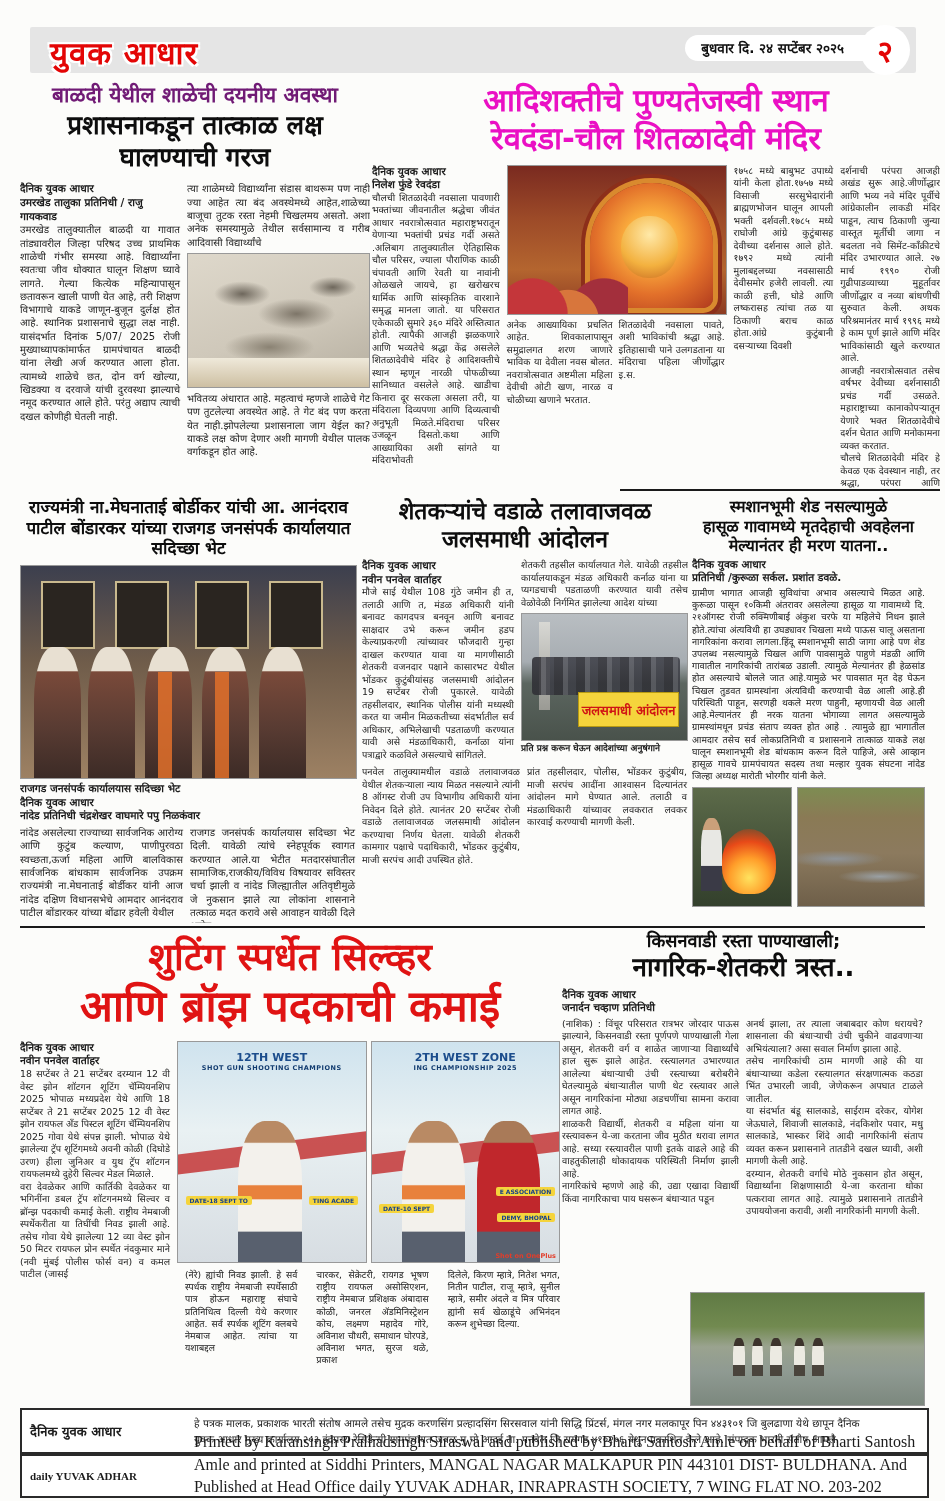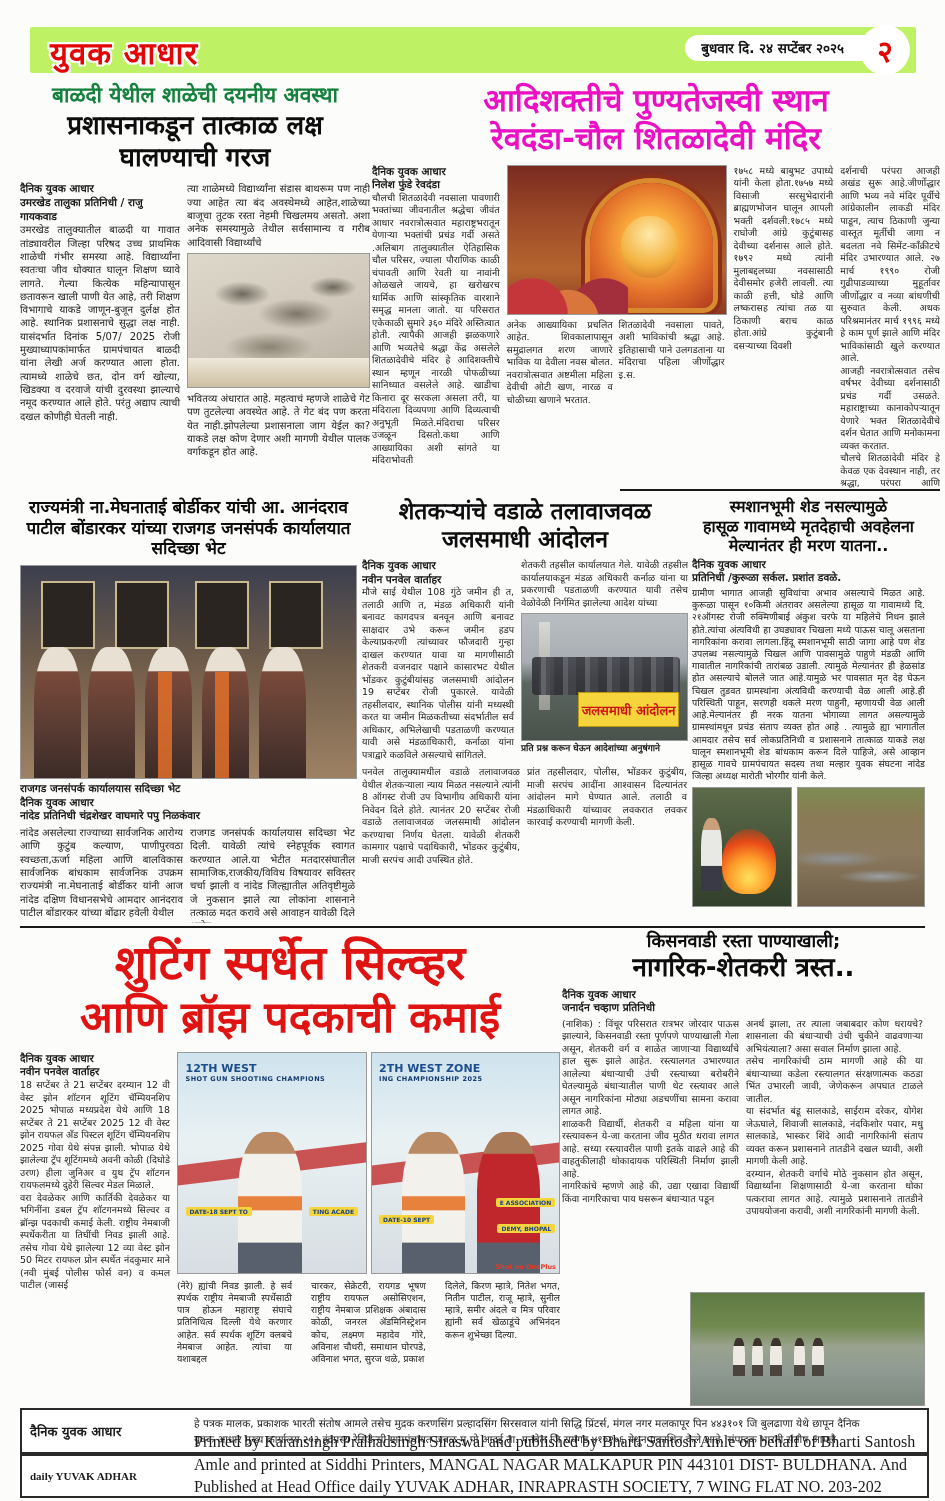--- a/index.html
+++ b/index.html
@@ -1,28 +1,28 @@
 <!DOCTYPE html>
 <html><head>
 <meta charset="utf-8">
 <style>
   html,body{margin:0;padding:0;background:#e8e8e8;}
   .page{position:relative;width:945px;height:1501px;background:#fcfcfa;margin:0 auto;
         font-family:"DejaVu Sans",sans-serif;color:#1c1c1c;overflow:hidden;}
   
-  .masthead{position:absolute;left:30px;top:27px;width:886px;height:46px;background:#bef264;border-radius:2px;}
+  .masthead{position:absolute;left:30px;top:27px;width:886px;height:46px;background:#e5e5e5;border-radius:2px;}
   .masthead-title{position:absolute;left:20px;top:4px;font-size:31px;font-weight:bold;color:#e30505;
      letter-spacing:1px;text-shadow:-2px -2px 0 #fff,2px -2px 0 #fff,-2px 2px 0 #fff,2px 2px 0 #fff,0 0 3px #fff;}
   .masthead-datepill{position:absolute;right:34px;top:8px;height:26px;background:#fff;border-radius:14px;
      display:flex;align-items:center;padding:0 38px 0 16px;font-size:13.5px;font-weight:bold;color:#111;}
   .masthead-pageno{position:absolute;right:6px;top:-2px;width:50px;height:50px;background:#fff;border-radius:50%;
      display:flex;align-items:center;justify-content:center;font-size:30px;font-weight:bold;color:#e30505;}
   
   .art{position:absolute;overflow:hidden;}
-  .kicker{font-weight:bold;text-align:center;color:#15803d;}
+  .kicker{font-weight:bold;text-align:center;color:#701a75;}
   .hl{font-weight:bold;text-align:center;color:#0d0d0d;line-height:1.22;}
   .byline{font-weight:bold;font-size:10.5px;line-height:1.3;}
   .body-txt{font-size:10px;line-height:1.33;text-align:justify;}
   .pre{white-space:pre-line;}
   .cols{display:flex;gap:7px;}
   .photo{position:relative;overflow:hidden;border:1px solid #999;}
   .divider{position:absolute;border-top:2px solid #1a1a1a;}
   .magenta{color:#ea10c4;}
   .red{color:#e01313;}
   
@@ -63,21 +63,21 @@
   .ph-fire .man{position:absolute;left:8%;bottom:12%;width:22%;height:62%;border-radius:40% 40% 0 0;
      background:linear-gradient(#caa07a 16%,#e8e8e4 17% 65%,#3a3a46 66%);}
   .ph-mud{background:
      radial-gradient(ellipse 70px 12px at 30% 60%,#8f9499 0%,transparent 70%),
      radial-gradient(ellipse 60px 10px at 65% 75%,#9aa0a4 0%,transparent 70%),
      linear-gradient(180deg,#7e8c52 0%,#8a7a55 25%,#8c7a5e 55%,#6e5f49 100%);}
   .ph-flood{background:linear-gradient(180deg,#5f7a44 0%,#728a50 30%,#9aa38f 48%,#8f9a92 70%,#7c887e 100%);}
   .ph-flood .fig{position:absolute;top:40%;height:34%;width:5%;border-radius:40% 40% 0 0;
      background:linear-gradient(#3c332c 20%,#eceae2 21% 70%,#4a443c 71%);}
   .ph-shoot{background:linear-gradient(180deg,#cfe3ee 0%,#e9f1f3 40%,#d7dde2 100%);}
-  .ph-shoot .bannertop{position:absolute;top:4%;left:4%;right:4%;text-align:left;font-weight:bold;
+  .ph-shoot .bannertop{position:absolute;top:4%;left:4%;right:4%;text-align:center;font-weight:bold;
      color:#1c4d8c;font-size:11px;line-height:1.25;}
   .ph-shoot .bannertop .sub{display:block;font-size:6.5px;color:#123c70;letter-spacing:.5px;}
   .ph-shoot .stripe{position:absolute;left:-10%;top:46%;width:120%;height:9%;background:#c22a2a;transform:rotate(-7deg);opacity:.8;}
   .ph-shoot .athlete{position:absolute;bottom:0;height:64%;width:34%;border-radius:42% 42% 0 0;
      background:linear-gradient(#b98a64 15%,#f3f1ec 16% 45%,#e8813c 46% 55%,#f3f1ec 56% 78%,#58606e 79%);}
   .ph-shoot .athlete.red{background:linear-gradient(#a97a58 15%,#c0272c 16% 78%,#58606e 79%);}
   .ph-shoot .pill{position:absolute;background:#f5d43c;color:#15418a;font-weight:bold;font-size:6px;
      padding:1px 4px;border-radius:2px;white-space:nowrap;}
   .ph-shoot .wm{position:absolute;right:3px;bottom:2px;color:#e23d2a;font-size:6.5px;font-weight:bold;}
   
@@ -173,21 +173,21 @@
   <div class="art" style="left:362px;top:497px;width:326px;height:426px;">
     <div class="hl" style="font-size:23px;">शेतकऱ्यांचे वडाळे तलावाजवळ</div>
     <div class="hl" style="font-size:23px;">जलसमाधी आंदोलन</div>
     <div class="cols" style="margin-top:6px;">
       <div style="width:152px;">
         <div class="byline">दैनिक युवक आधार</div>
         <div class="byline">नवीन पनवेल वार्ताहर</div>
         <div class="body-txt" style="font-size:9.4px;">मौजे साई येथील 108 गुंठे जमीन ही त, तलाठी आणि त, मंडळ अधिकारी यांनी बनावट कागदपत्र बनवून आणि बनावट साक्षदार उभे करून जमीन हडप केल्याप्रकरणी त्यांच्यावर फौजदारी गुन्हा दाखल करण्यात यावा या मागणीसाठी शेतकरी वजनदार पक्षाने कासारभट येथील भोंडकर कुटुंबीयांसह जलसमाधी आंदोलन 19 सप्टेंबर रोजी पुकारले. यावेळी तहसीलदार, स्थानिक पोलीस यांनी मध्यस्थी करत या जमीन मिळकतीच्या संदर्भातील सर्व अधिकार, अभिलेखाची पडताळणी करण्यात यावी असे मंडळाधिकारी, कर्नाळा यांना पत्राद्वारे कळविले असल्याचे सांगितले.</div>
       </div>
       <div style="width:167px;">
-        <div class="body-txt" style="font-size:9.4px;">शेतकरी तहसील कार्यालयात गेले. यावेळी तहसील कार्यालयाकडून मंडळ अधिकारी कर्नाळ यांना या प्रकरणाची पडताळणी करण्यात यावी तसेच वेळोवेळी निर्गमित झालेल्या आदेश यांच्या</div>
+        <div class="body-txt" style="font-size:9.4px;">शेतकरी तहसील कार्यालयात गेले. यावेळी तहसील कार्यालयाकडून मंडळ अधिकारी कर्नाळ यांना या प्यगडचाची पडताळणी करण्यात यावी तसेच वेळोवेळी निर्गमित झालेल्या आदेश यांच्या</div>
         <div class="photo ph-jal" style="width:165px;height:126px;margin-top:4px;">
           <div class="pillar"></div>
           <div class="people"></div>
           <div class="banner">जलसमाधी आंदोलन</div>
         </div>
         <div class="byline" style="font-size:9px;margin-top:2px;">प्रति प्रश्न करून घेऊन आदेशांच्या अनुषंगाने</div>
       </div>
     </div>
     <div class="cols" style="margin-top:5px;">
       <div class="body-txt" style="width:158px;font-size:9.4px;">पनवेल तालुक्यामधील वडाळे तलावाजवळ येथील शेतकऱ्याला न्याय मिळत नसल्याने त्यांनी 8 ऑगस्ट रोजी उप विभागीय अधिकारी यांना निवेदन दिले होते. त्यानंतर 20 सप्टेंबर रोजी वडाळे तलावाजवळ जलसमाधी आंदोलन करण्याचा निर्णय घेतला. यावेळी शेतकरी कामगार पक्षाचे पदाधिकारी, भोंडकर कुटुंबीय, माजी सरपंच आदी उपस्थित होते.</div>
@@ -207,21 +207,21 @@
         <div class="man"></div>
         <div class="flame"></div>
       </div>
       <div class="photo ph-mud" style="width:126px;height:118px;"></div>
     </div>
   </div>
 
   <div class="divider" style="left:20px;top:926px;width:905px;"></div>
 
   <div class="art" style="left:20px;top:934px;width:540px;height:472px;">
-    <div class="hl red" style="font-size:47px;">शुटिंग स्पर्धेत सिल्व्हर</div>
+    <div class="hl red" style="font-size:38px;">शुटिंग स्पर्धेत सिल्व्हर</div>
     <div class="hl red" style="font-size:43px;">आणि ब्रॉझ पदकाची कमाई</div>
     <div class="cols" style="margin-top:8px;">
       <div style="width:150px;">
         <div class="byline">दैनिक युवक आधार</div>
         <div class="byline">नवीन पनवेल वार्ताहर</div>
         <div class="body-txt pre" style="font-size:9.4px;">18 सप्टेंबर ते 21 सप्टेंबर दरम्यान 12 वी वेस्ट झोन शॉटगन शूटिंग चॅम्पियनशिप 2025 भोपाळ मध्यप्रदेश येथे आणि 18 सप्टेंबर ते 21 सप्टेंबर 2025 12 वी वेस्ट झोन रायफल अँड पिस्टल शूटिंग चॅम्पियनशिप 2025 गोवा येथे संपन्न झाली. भोपाळ येथे झालेल्या ट्रॅप शूटिंगमध्ये अवनी कोळी (दिघोडे उरण) हीला जुनिअर व युथ ट्रॅप शॉटगन रायफलमध्ये दुहेरी सिल्वर मेडल मिळाले.
 वरा देवळेकर आणि कार्तिकी देवळेकर या भगिनींना डबल ट्रॅप शॉटगनमध्ये सिल्वर व ब्रॉन्झ पदकाची कमाई केली. राष्ट्रीय नेमबाजी स्पर्धेकरीता या तिघींची निवड झाली आहे. तसेच गोवा येथे झालेल्या 12 व्या वेस्ट झोन 50 मिटर रायफल प्रोन स्पर्धेत नंदकुमार माने (नवी मुंबई पोलीस फोर्स वन) व कमल पाटील (जासई</div>
       </div>
       <div style="width:383px;">
         <div class="cols" style="gap:4px;">
@@ -238,21 +238,21 @@
               <span class="sub">ING CHAMPIONSHIP 2025</span></div>
             <div class="stripe"></div>
             <div class="athlete" style="left:16%;"></div>
             <div class="athlete red" style="left:56%;"></div>
             <div class="pill" style="left:4%;bottom:22%;">DATE-10 SEPT</div>
             <div class="pill" style="right:2%;bottom:30%;">E ASSOCIATION</div>
             <div class="pill" style="right:2%;bottom:18%;">DEMY, BHOPAL</div>
             <div class="wm">Shot on OnePlus</div>
           </div>
         </div>
-        <div class="cols" style="gap:19px;margin-top:6px;">
+        <div class="cols" style="gap:19px;margin-top:6px;margin-left:8px;">
           <div class="body-txt" style="width:123px;font-size:9.2px;">(नेरे) ह्यांची निवड झाली. हे सर्व स्पर्धक राष्ट्रीय नेमबाजी स्पर्धेसाठी पात्र होऊन महाराष्ट्र संघाचे प्रतिनिधित्व दिल्ली येथे करणार आहेत. सर्व स्पर्धक शूटिंग क्लबचे नेमबाज आहेत. त्यांचा या यशाबद्दल</div>
           <div class="body-txt" style="width:123px;font-size:9.2px;">चारकर, सेक्रेटरी, रायगड भूषण राष्ट्रीय रायफल असोसिएशन, राष्ट्रीय नेमबाज प्रशिक्षक अंबादास कोळी, जनरल ॲडमिनिस्ट्रेशन कोच, लक्ष्मण महादेव गोरे, अविनाश चौधरी, समाधान घोरपडे, अविनाश भगत, सुरज थळे, प्रकाश</div>
           <div class="body-txt" style="width:123px;font-size:9.2px;">दिलेले, किरण म्हात्रे, नितेश भगत, नितीन पाटील, राजू म्हात्रे, सुनील म्हात्रे, समीर अंदले व मित्र परिवार ह्यांनी सर्व खेळाडूंचे अभिनंदन करून शुभेच्छा दिल्या.</div>
         </div>
       </div>
     </div>
   </div>
 
   <div class="art" style="left:562px;top:930px;width:363px;height:476px;">
     <div class="hl" style="font-size:18px;">किसनवाडी रस्ता पाण्याखाली;</div>

